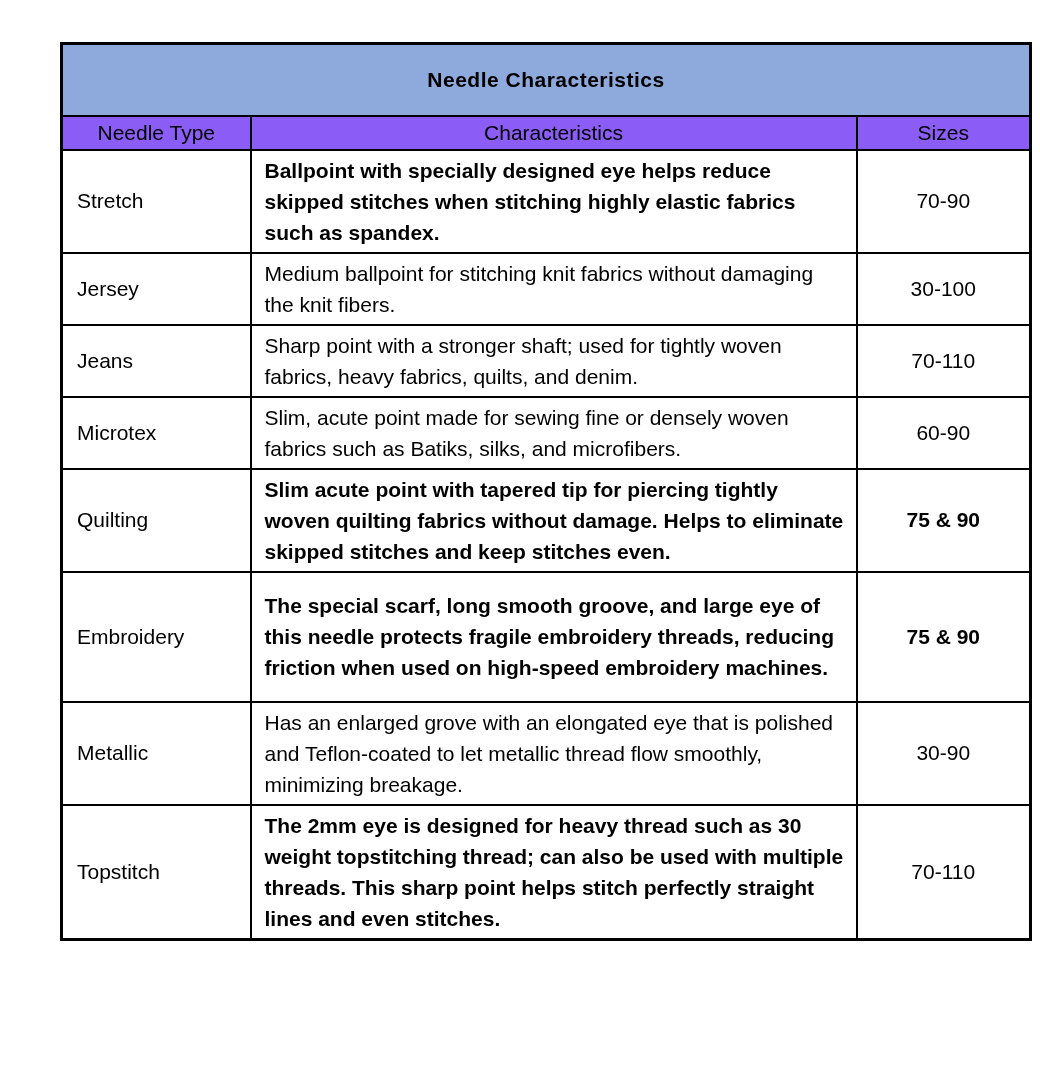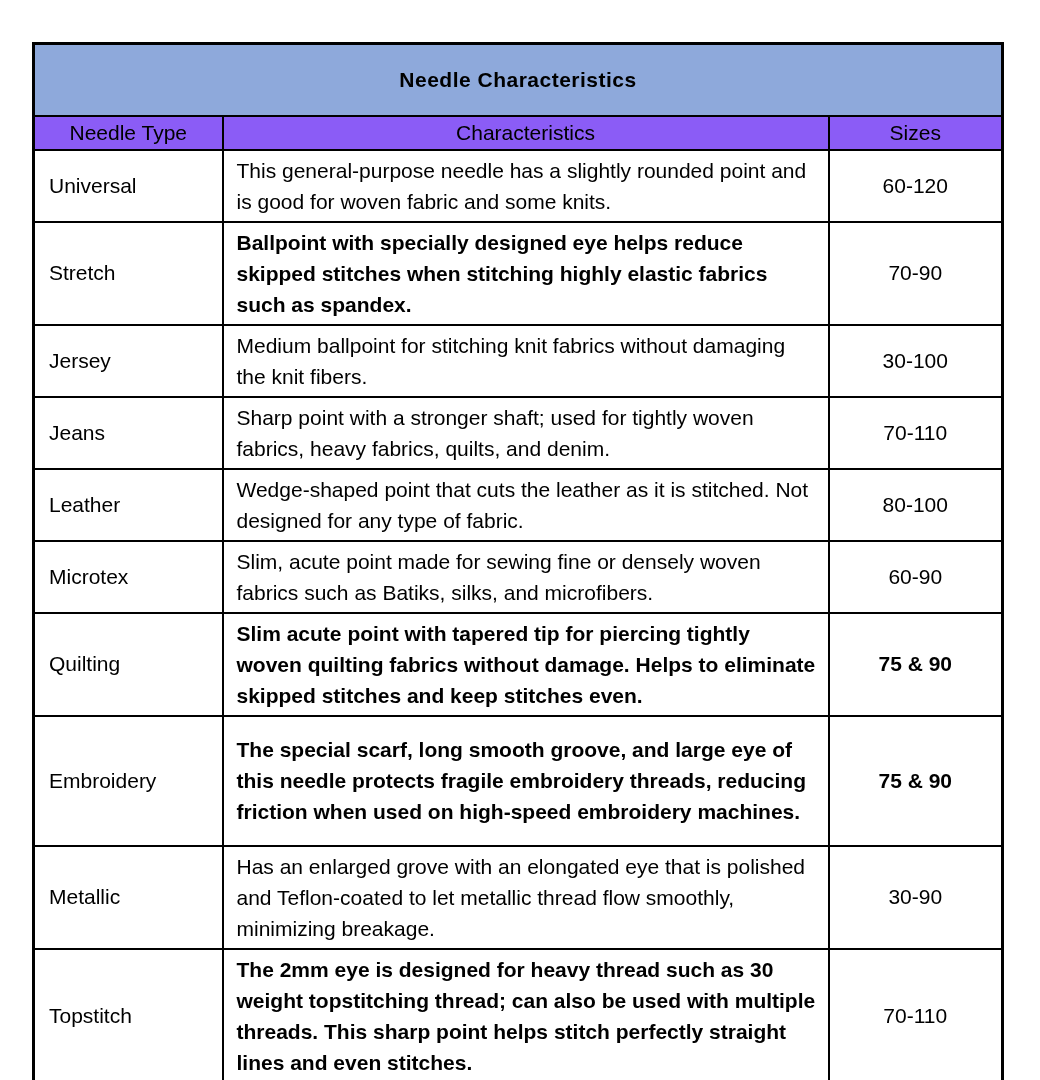--- a/index.html
+++ b/index.html
@@ -10,21 +10,21 @@
     height: 1080px;
     font-family: "Liberation Sans", sans-serif;
     -webkit-font-smoothing: antialiased;
   }
   .page {
     width: 1040px;
     height: 1080px;
     background: #ffffff;
     box-sizing: border-box;
     padding-top: 42px;
-    padding-left: 32px;
+    padding-left: 60px;
   }
   table.needle-table {
     border-collapse: collapse;
     width: 969px;
     table-layout: fixed;
     border: 3px solid #000000;
   }
   table.needle-table th,
   table.needle-table td {
     border: 2px solid #000000;
@@ -89,44 +89,34 @@
       <tr>
         <th class="title-cell" colspan="3">Needle Characteristics</th>
       </tr>
       <tr class="header-row">
         <th>Needle Type</th>
         <th>Characteristics</th>
         <th>Sizes</th>
       </tr>
     </thead>
     <tbody>
-      <tr class="h2">
-        <td class="type-cell">Universal</td>
-        <td class="chars-cell">This general-purpose needle has a slightly rounded point and is good for woven fabric and some knits.</td>
-        <td class="sizes-cell">60-120</td>
-      </tr>
       <tr class="h3">
         <td class="type-cell">Stretch</td>
         <td class="chars-cell muted">Ballpoint with specially designed eye helps reduce skipped stitches when stitching highly elastic fabrics such as spandex.</td>
         <td class="sizes-cell">70-90</td>
       </tr>
       <tr class="h2">
         <td class="type-cell">Jersey</td>
         <td class="chars-cell">Medium ballpoint for stitching knit fabrics without damaging the knit fibers.</td>
         <td class="sizes-cell">30-100</td>
       </tr>
       <tr class="h2">
         <td class="type-cell">Jeans</td>
         <td class="chars-cell">Sharp point with a stronger shaft; used for tightly woven fabrics, heavy fabrics, quilts, and denim.</td>
         <td class="sizes-cell">70-110</td>
-      </tr>
-      <tr class="h2">
-        <td class="type-cell">Leather</td>
-        <td class="chars-cell">Wedge-shaped point that cuts the leather as it is stitched. Not designed for any type of fabric.</td>
-        <td class="sizes-cell">80-100</td>
       </tr>
       <tr class="h2">
         <td class="type-cell">Microtex</td>
         <td class="chars-cell">Slim, acute point made for sewing fine or densely woven fabrics such as Batiks, silks, and microfibers.</td>
         <td class="sizes-cell">60-90</td>
       </tr>
       <tr class="h3">
         <td class="type-cell">Quilting</td>
         <td class="chars-cell muted">Slim acute point with tapered tip for piercing tightly woven quilting fabrics without damage. Helps to eliminate skipped stitches and keep stitches even.</td>
         <td class="sizes-cell muted">75 &amp; 90</td>

